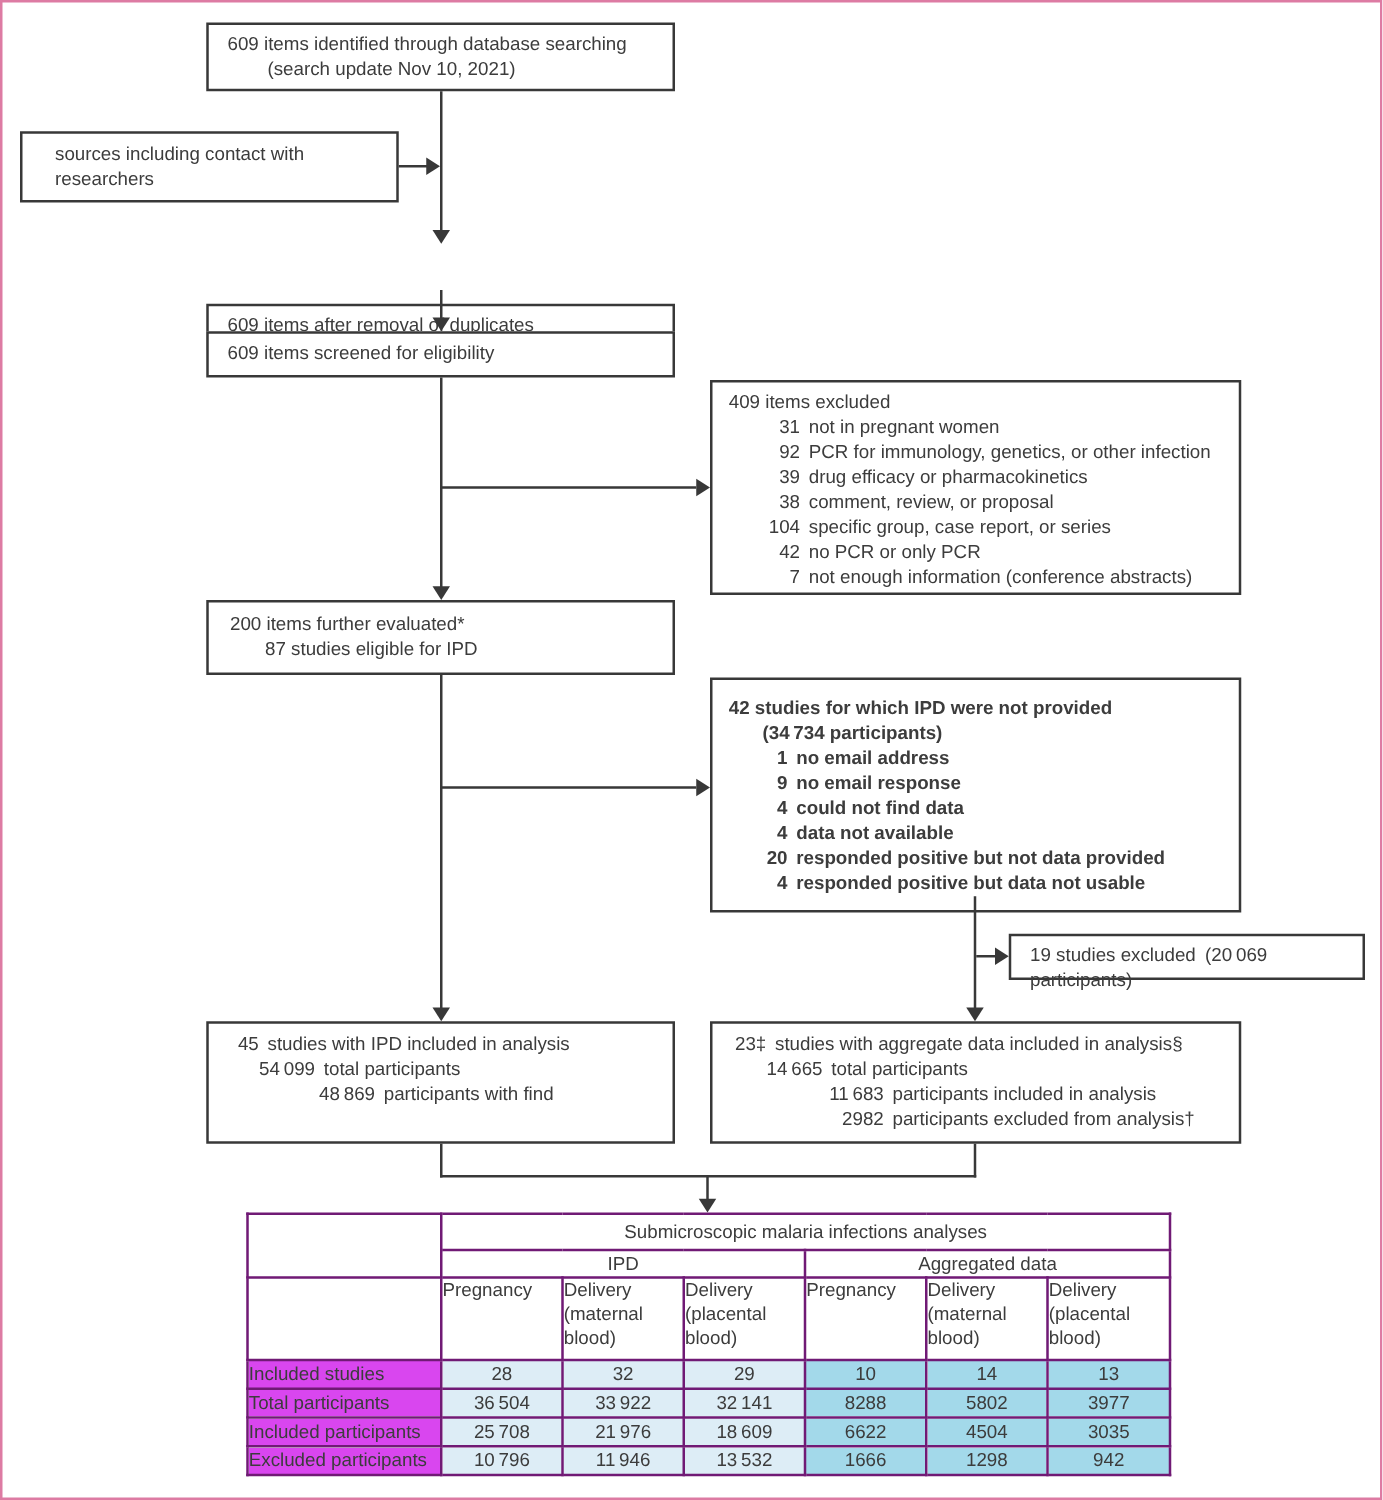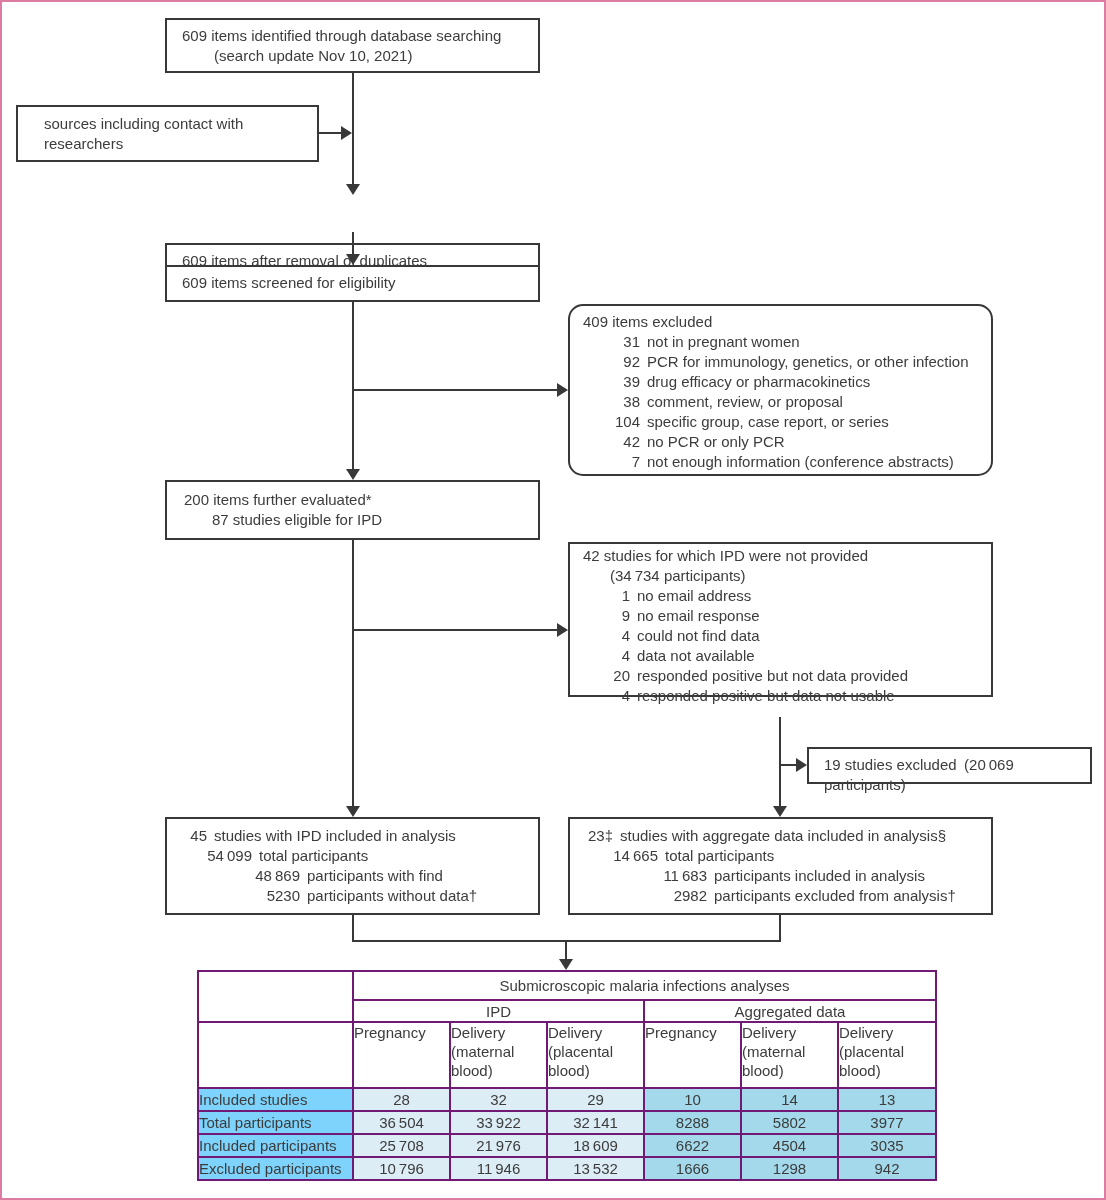--- a/index.html
+++ b/index.html
@@ -34,21 +34,21 @@
     font-size:15px;line-height:19px;color:#3c3c3c;
   }
   table.flowtab td,table.flowtab th{
     border:2px solid #701a75;padding:0;font-weight:normal;
     box-sizing:border-box;overflow:hidden;
   }
   .tab-title{font-weight:bold;text-align:center;height:29px;}
   .tab-group{font-weight:bold;text-align:center;height:22px;}
   .corner{background:#fff;}
   .colhead{vertical-align:top;text-align:left;padding:3px 2px 3px 19px;height:66px;background:#fff;}
-  .rowlab{text-align:left;padding-left:7px;background:#7dd3fc;height:23px;}
+  .rowlab{text-align:left;padding-left:7px;background:#d946ef;height:23px;}
   .cell{text-align:center;height:23px;}
   .cell.ipd{background:#ddedf6;}
   .cell.agg{background:#a3d9ea;}
 </style>
 </head>
 <body>
 
 <div id="canvas">
 
   <div class="box" style="left:163px;top:16px;width:375px;height:55px;padding-top:6px;">
@@ -61,21 +61,21 @@
   </div>
 
   <div class="box" style="left:163px;top:193px;width:375px;height:37px;padding-top:6px;margin-top:48px;">
     <div class="ln" style="padding-left:15px;">609 items after removal of duplicates</div>
   </div>
 
   <div class="box" style="left:163px;top:263px;width:375px;height:37px;padding-top:6px;">
     <div class="ln" style="padding-left:15px;">609 items screened for eligibility</div>
   </div>
 
-  <div class="box" style="left:566px;top:302px;width:425px;height:172px;padding-top:6px;border-radius:15px;">
+  <div class="box" style="left:566px;top:302px;width:425px;height:172px;padding-top:6px;">
     <div class="ln" style="padding-left:13px;">409 items excluded</div>
     <div class="nrow">
         <span class="num w56">31</span>
         <span class="txt">not in pregnant women</span>
       </div>
     <div class="nrow">
         <span class="num w56">92</span>
         <span class="txt">PCR for immunology, genetics, or other infection</span>
       </div>
     <div class="nrow">
@@ -98,21 +98,21 @@
         <span class="num w56">7</span>
         <span class="txt">not enough information (conference abstracts)</span>
       </div>
   </div>
 
   <div class="box" style="left:163px;top:478px;width:375px;height:60px;padding-top:8px;">
     <div class="ln" style="padding-left:17px;">200 items further evaluated*</div>
     <div class="ln" style="padding-left:45px;">87 studies eligible for IPD</div>
   </div>
 
-  <div class="box" style="left:566px;top:540px;width:425px;height:155px;padding-top:2px;">
+  <div class="box" style="left:566px;top:540px;width:425px;height:188px;padding-top:13px;font-weight:bold;">
     <div class="ln" style="padding-left:13px;">42 studies for which IPD were not provided</div>
     <div class="ln" style="padding-left:40px;">(34 734 participants)</div>
     <div class="nrow">
         <span class="num w46">1</span>
         <span class="txt">no email address</span>
       </div>
     <div class="nrow">
         <span class="num w46">9</span>
         <span class="txt">no email response</span>
       </div>
@@ -143,24 +143,20 @@
         <span class="num lv0a">45</span>
         <span class="txt">studies with IPD included in analysis</span>
       </div>
     <div class="nrow">
         <span class="num lv1a">54 099</span>
         <span class="txt">total participants</span>
       </div>
     <div class="nrow">
         <span class="num lv2a">48 869</span>
         <span class="txt">participants with find</span>
-      </div>
-    <div class="nrow">
-        <span class="num lv2a">5230</span>
-        <span class="txt">participants without data†</span>
       </div>
   </div>
 
   <div class="box" style="left:566px;top:815px;width:425px;height:98px;padding-top:7px;">
     <div class="nrow">
         <span class="num lv0b">23‡</span>
         <span class="txt">studies with aggregate data included in analysis§</span>
       </div>
     <div class="nrow">
         <span class="num lv1b">14 665</span>

